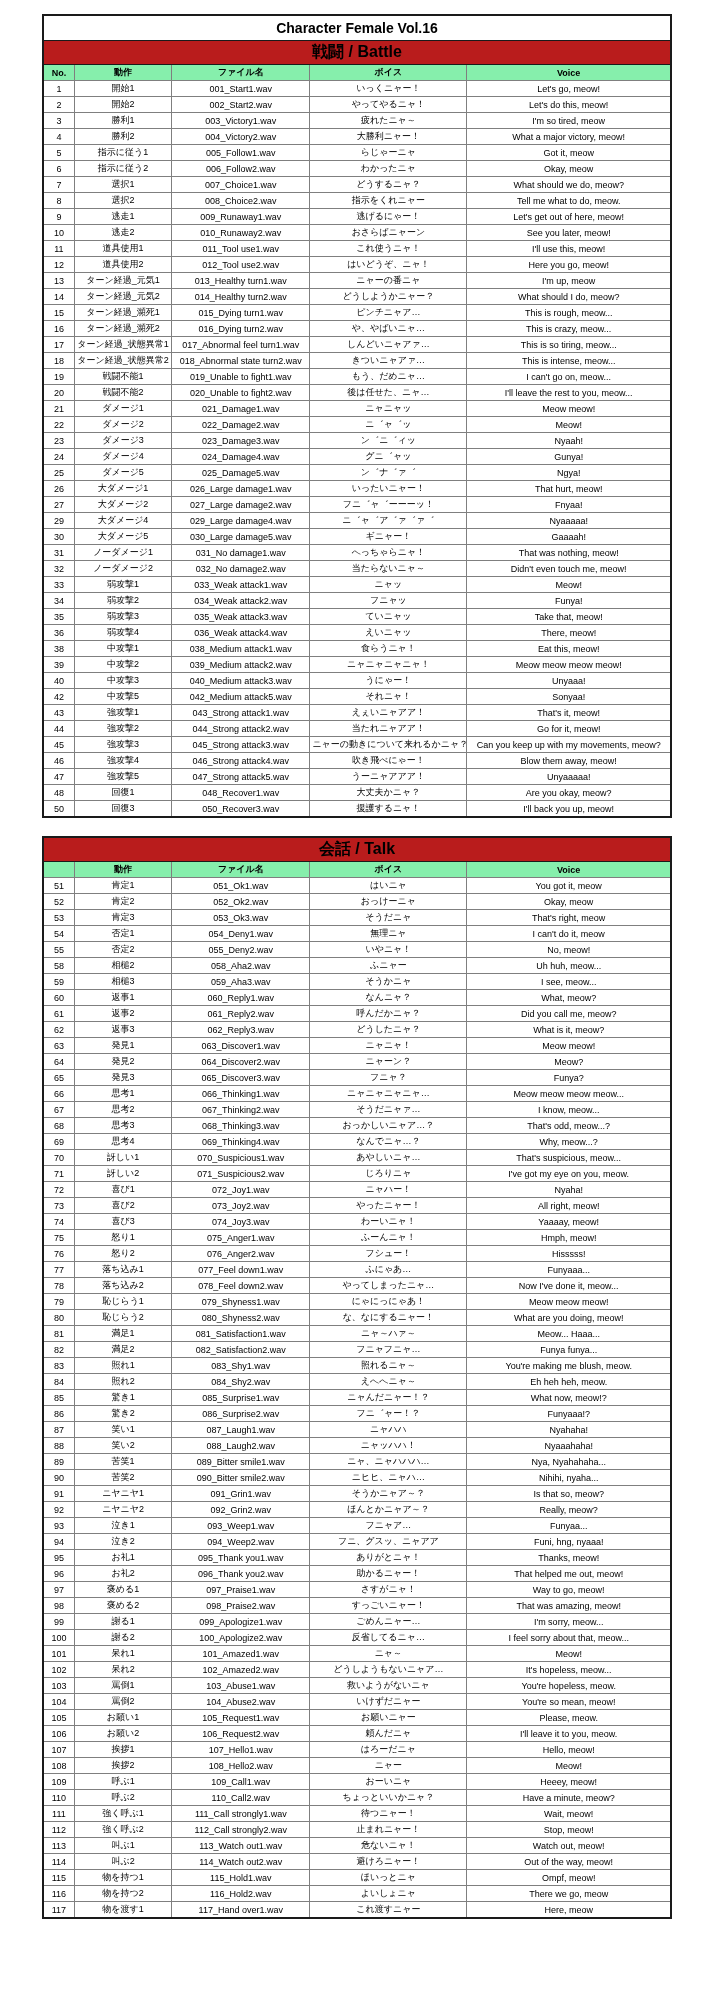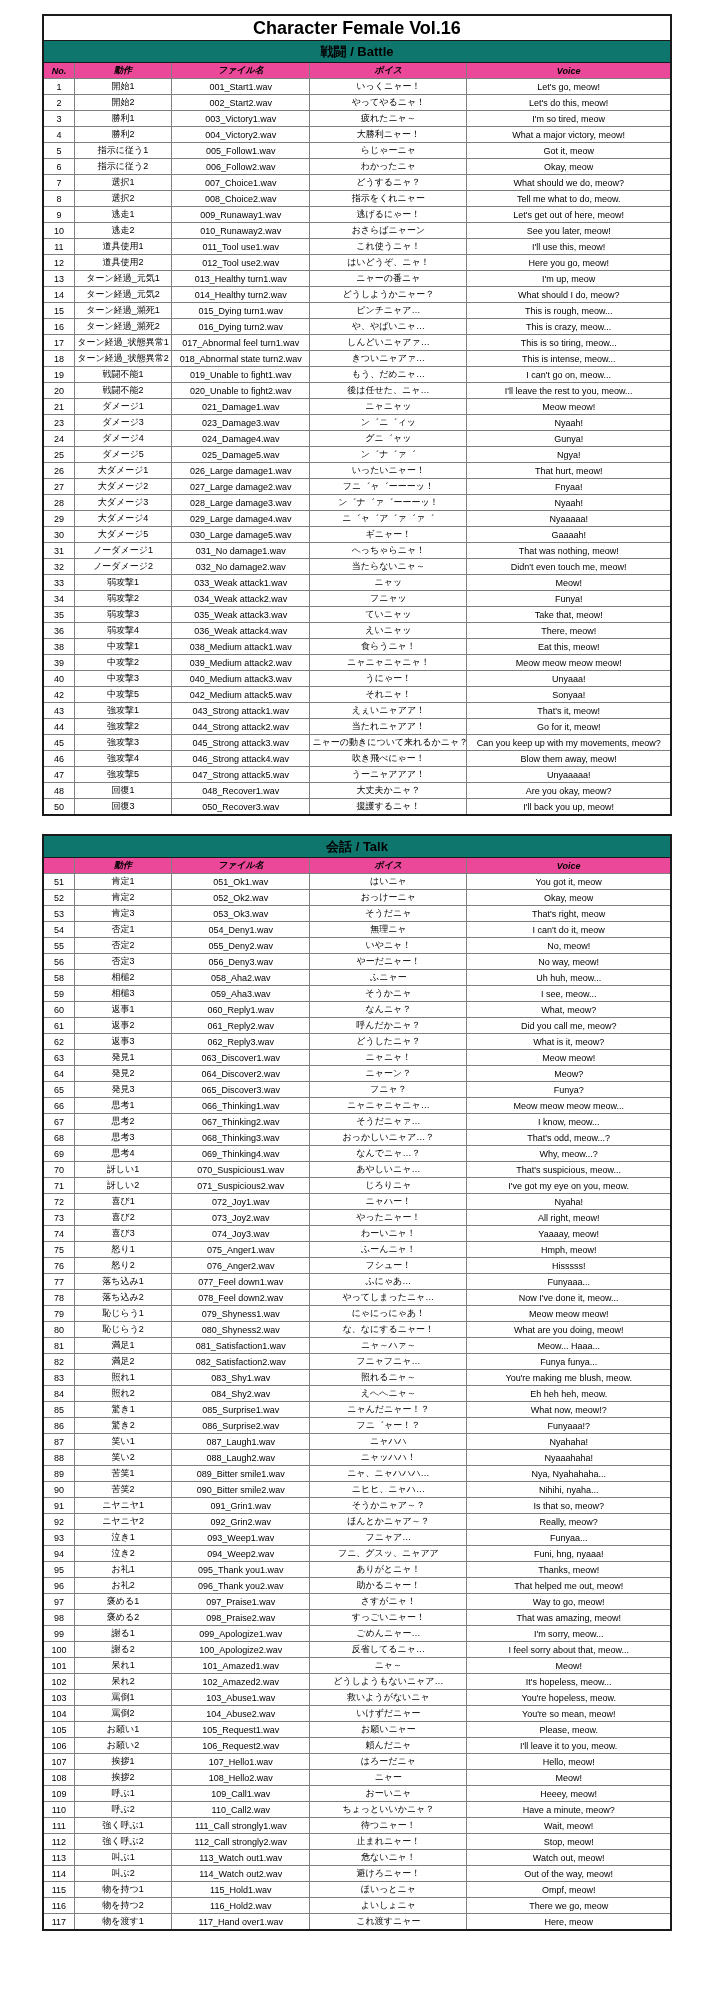--- a/index.html
+++ b/index.html
@@ -2,25 +2,25 @@
 <html><head>
 <meta charset="utf-8">
 <style>
   html,body{margin:0;padding:0;background:#fff;}
   body{width:714px;font-family:"Liberation Sans","DejaVu Sans",sans-serif;color:#000;}
   .sheet{width:630px;margin:14px auto 0 auto;}
   table{border-collapse:collapse;width:100%;table-layout:fixed;font-size:9px;}
   table{border:2px solid #1a1a1a;}
   th,td{border:1px solid #7f7f7f;text-align:center;vertical-align:middle;
         padding:1px 2px;height:12px;overflow:hidden;white-space:nowrap;}
-  .title-row th{font-size:18px;font-weight:bold;background:#ffffff;height:22px;
+  .title-row th{font-size:14px;font-weight:bold;background:#ffffff;height:22px;
         border:1px solid #1a1a1a;}
-  .banner-row th{font-size:13px;font-weight:bold;background:#0f766e;height:19px;
+  .banner-row th{font-size:16px;font-weight:bold;background:#b91c1c;height:19px;
         border:1px solid #1a1a1a;}
-  .cols-row th{background:#ec4899;font-weight:bold;height:13px;font-style:italic;}
+  .cols-row th{background:#86efac;font-weight:bold;height:13px;}
   .col-no{width:5%;}
   .col-action{width:15.5%;}
   .col-file{width:22%;}
   .col-jp{width:25%;}
   .col-en{width:32.5%;}
   .gap{height:18px;}
 </style>
 </head>
 <body>
 
@@ -191,20 +191,27 @@
           <td>I'll leave the rest to you, meow...</td>
         </tr>
         <tr>
           <td>21</td>
           <td>ダメージ1</td>
           <td>021_Damage1.wav</td>
           <td>ニャニャッ</td>
           <td>Meow meow!</td>
         </tr>
         <tr>
+          <td>22</td>
+          <td>ダメージ2</td>
+          <td>022_Damage2.wav</td>
+          <td>ニ゛ャ゛ッ</td>
+          <td>Meow!</td>
+        </tr>
+        <tr>
           <td>23</td>
           <td>ダメージ3</td>
           <td>023_Damage3.wav</td>
           <td>ン゛ニ゛ィッ</td>
           <td>Nyaah!</td>
         </tr>
         <tr>
           <td>24</td>
           <td>ダメージ4</td>
           <td>024_Damage4.wav</td>
@@ -224,27 +231,20 @@
           <td>026_Large damage1.wav</td>
           <td>いったいニャー！</td>
           <td>That hurt, meow!</td>
         </tr>
         <tr>
           <td>27</td>
           <td>大ダメージ2</td>
           <td>027_Large damage2.wav</td>
           <td>フニ゛ャ゛ーーーッ！</td>
           <td>Fnyaa!</td>
-        </tr>
-        <tr>
-          <td>28</td>
-          <td>大ダメージ3</td>
-          <td>028_Large damage3.wav</td>
-          <td>ン゛ナ゛ァ゛ーーーッ！</td>
-          <td>Nyaah!</td>
         </tr>
         <tr>
           <td>29</td>
           <td>大ダメージ4</td>
           <td>029_Large damage4.wav</td>
           <td>ニ゛ャ゛ア゛ァ゛ァ゛</td>
           <td>Nyaaaaa!</td>
         </tr>
         <tr>
           <td>30</td>
@@ -427,27 +427,20 @@
           <td>I can't do it, meow</td>
         </tr>
         <tr>
           <td>55</td>
           <td>否定2</td>
           <td>055_Deny2.wav</td>
           <td>いやニャ！</td>
           <td>No, meow!</td>
         </tr>
         <tr>
-          <td>56</td>
-          <td>否定3</td>
-          <td>056_Deny3.wav</td>
-          <td>やーだニャー！</td>
-          <td>No way, meow!</td>
-        </tr>
-        <tr>
           <td>58</td>
           <td>相槌2</td>
           <td>058_Aha2.wav</td>
           <td>ふニャー</td>
           <td>Uh huh, meow...</td>
         </tr>
         <tr>
           <td>59</td>
           <td>相槌3</td>
           <td>059_Aha3.wav</td>

